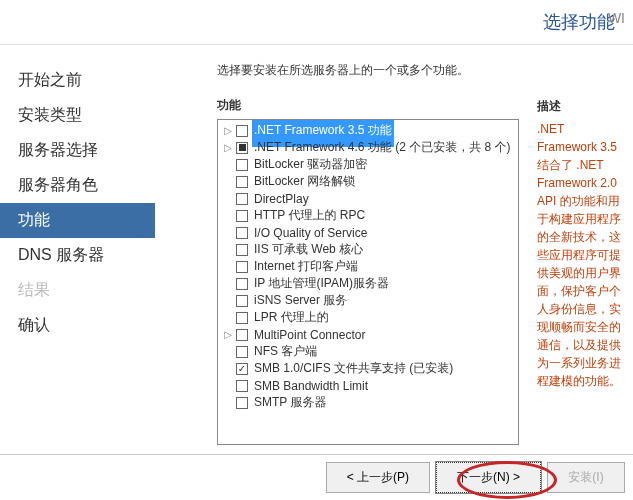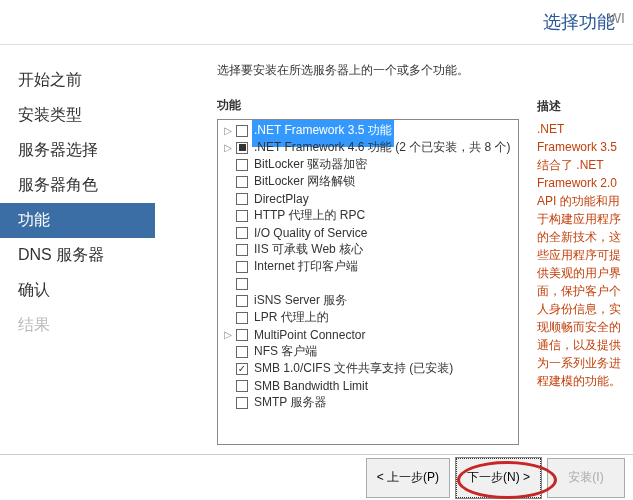--- a/index.html
+++ b/index.html
@@ -164,25 +164,25 @@
     border-top: 1px solid #ccc;
     display: flex;
     align-items: center;
     justify-content: flex-end;
     gap: 6px;
     padding-right: 8px;
     background: #fff;
   }
   .btn {
     min-width: 78px;
-    height: 40px;
+    height: 31px;
     border: 1px solid #aaa;
     background: #f0f0f0;
     font-size: 12px;
-    padding: 0 10px;
+    padding: 0 20px;
     cursor: pointer;
     font-family: inherit;
   }
   .btn.default {
     border: 1px dotted #333;
     outline: 1px solid #888;
   }
   .btn[disabled] {
     color: #aaa;
   }
@@ -220,22 +220,22 @@
 <div class="divider"></div>
 
 <div class="main">
   <div class="sidebar" id="sidebar">
       <div class="sidebar-item">开始之前</div>
       <div class="sidebar-item">安装类型</div>
       <div class="sidebar-item">服务器选择</div>
       <div class="sidebar-item">服务器角色</div>
       <div class="sidebar-item active">功能</div>
       <div class="sidebar-item">DNS 服务器</div>
+      <div class="sidebar-item disabled">结果</div>
       <div class="sidebar-item">确认</div>
-      <div class="sidebar-item disabled">结果</div>
     </div>
 
   <div class="content">
     <div class="left-col">
       <div class="instruction">选择要安装在所选服务器上的一个或多个功能。</div>
       <div class="section-label">功能</div>
       <div class="tree-box" id="tree">
           <div class="tree-item">
             <span class="expander">▷</span>
             <span class="cb"></span>
@@ -277,20 +277,21 @@
             <span class="tree-label">IIS 可承载 Web 核心</span>
           </div>
           <div class="tree-item">
             <span class="expander"></span>
             <span class="cb"></span>
             <span class="tree-label">Internet 打印客户端</span>
           </div>
           <div class="tree-item">
             <span class="expander"></span>
             <span class="cb"></span>
+            <span class="tree-label">IP 地址管理(IPAM)服务器</span>
           </div>
           <div class="tree-item">
             <span class="expander"></span>
             <span class="cb"></span>
             <span class="tree-label">iSNS Server 服务</span>
           </div>
           <div class="tree-item">
             <span class="expander"></span>
             <span class="cb"></span>
             <span class="tree-label">LPR 代理上的</span>

